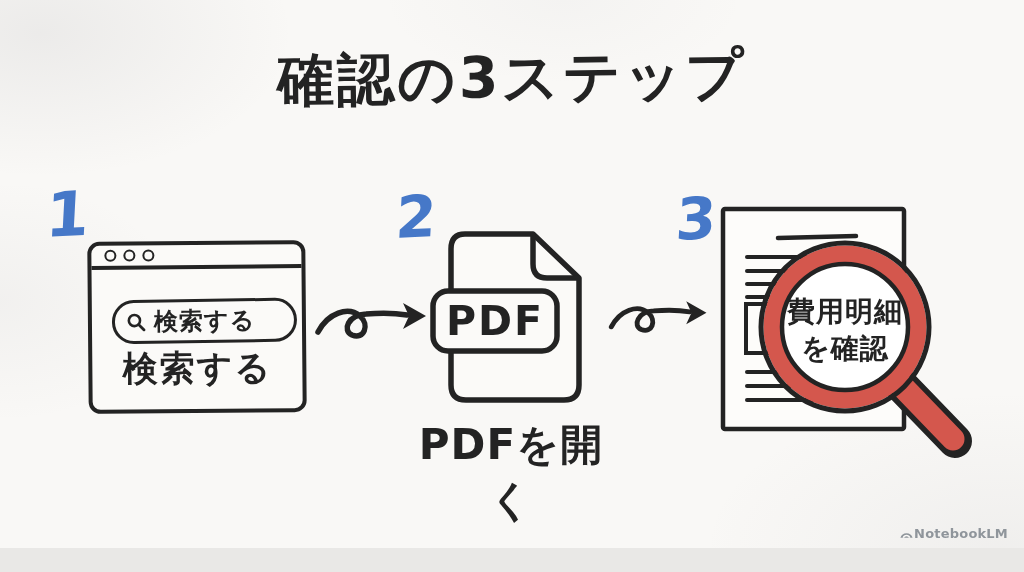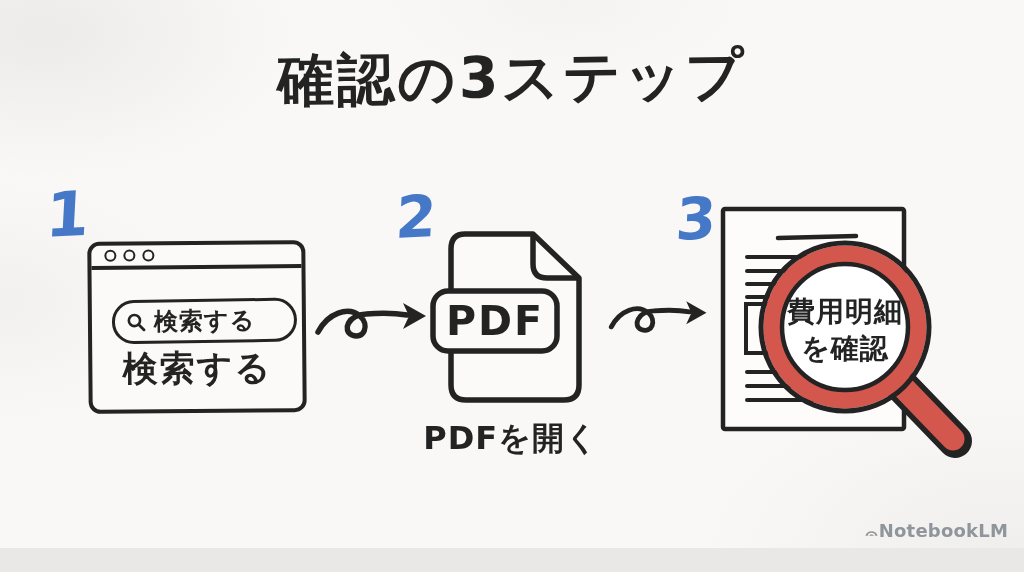--- a/index.html
+++ b/index.html
@@ -51,30 +51,30 @@
 
   
   .arrow{position:absolute;}
   .arrow1{left:312px;top:296px;}
   .arrow2{left:606px;top:292px;}
 
   
   .pdf-svg{position:absolute;left:425px;top:224px;}
   .pdf-caption{
     position:absolute;left:415px;top:417px;width:192px;text-align:center;
-    font-size:32px;font-weight:600;letter-spacing:1px;
+    font-size:42px;font-weight:600;letter-spacing:1px;
   }
 
   
   .doc-svg{position:absolute;left:703px;top:193px;}
 
   
   .watermark{
-    position:absolute;right:16px;bottom:7px;display:flex;align-items:center;
-    color:#8f959b;font-size:18px;font-weight:bold;letter-spacing:0.2px;
+    position:absolute;right:16px;bottom:7px;display:flex;
+    color:#8f959b;font-size:13px;font-weight:bold;letter-spacing:0.2px;
   }
 </style>
 </head>
 <body>
 
 <div class="stage">
 
   <div class="title">確認の3ステップ</div>
 
   <div class="step-num n1">1</div>

